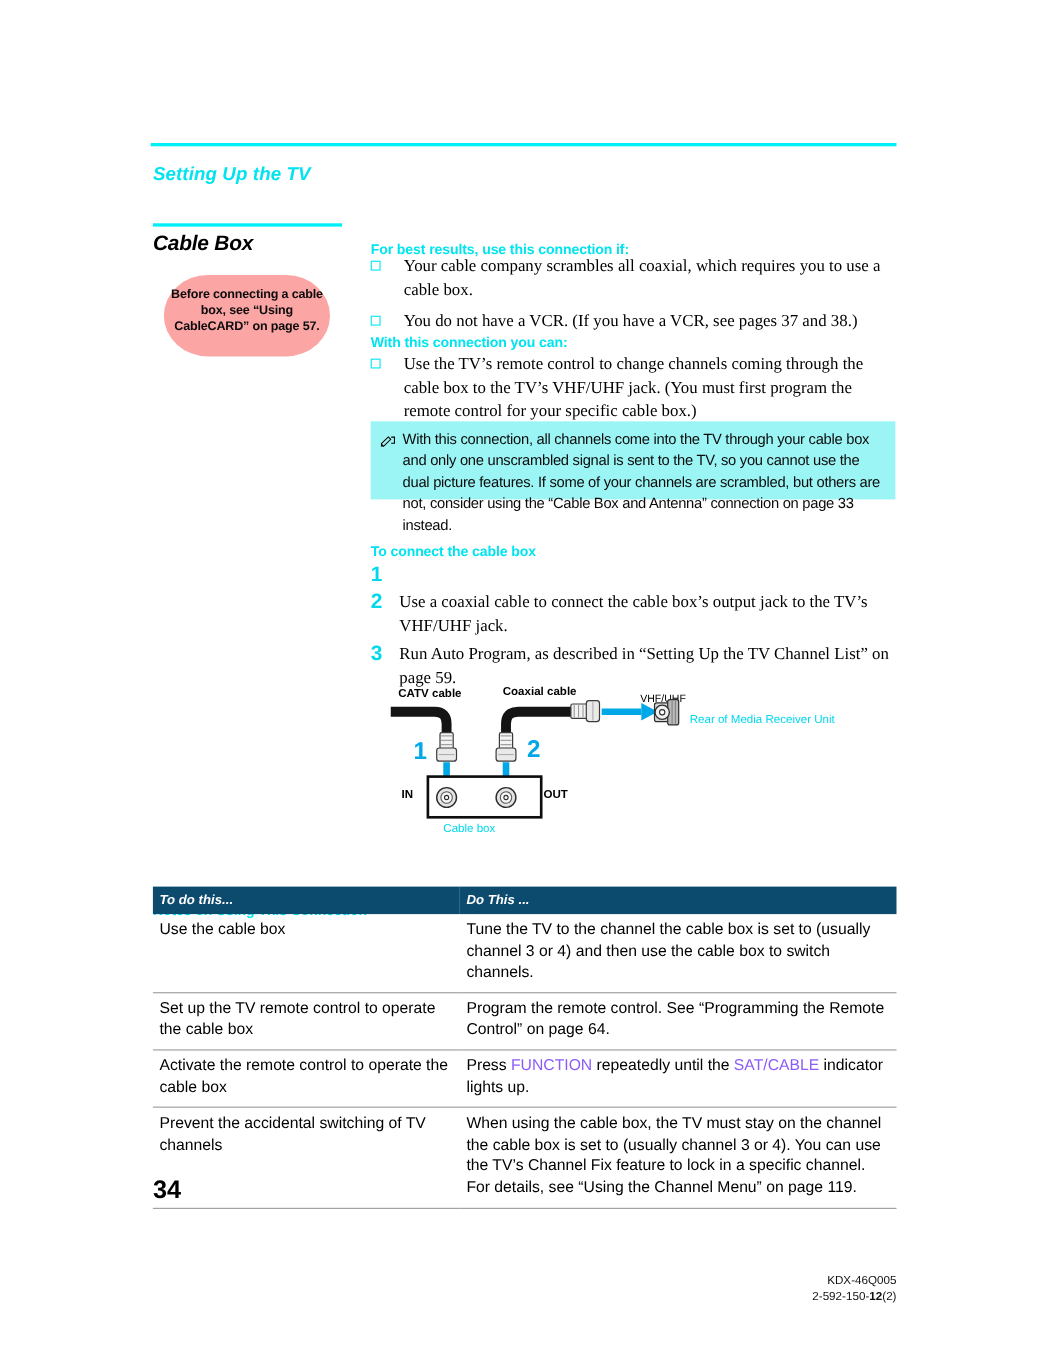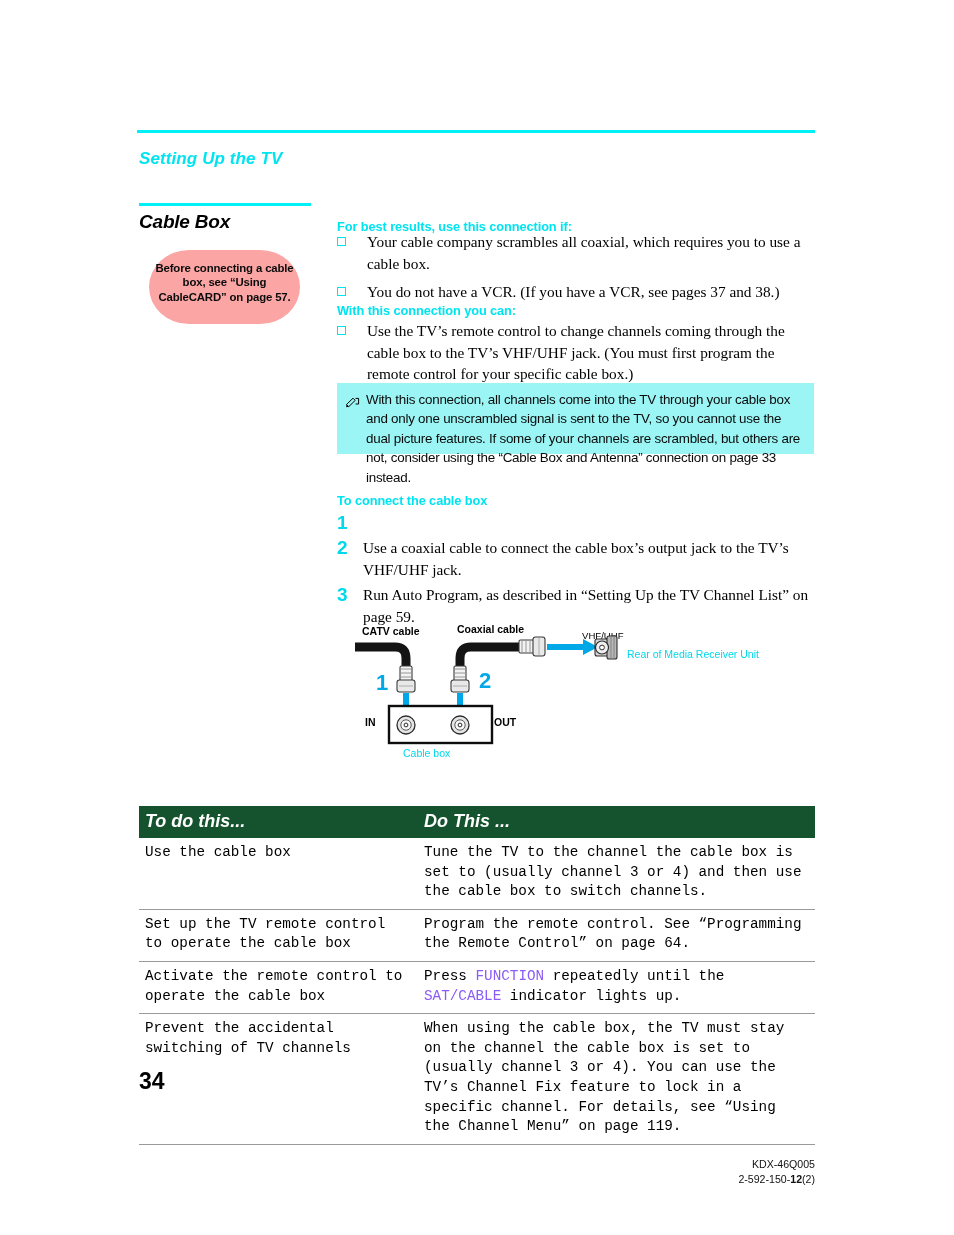--- a/index.html
+++ b/index.html
@@ -195,32 +195,32 @@
 
   
   .tbl {
     position: absolute;
     left: 139px; top: 806px;
     width: 676px;
     border-collapse: collapse;
     table-layout: fixed;
   }
   .tbl th {
-    background: #14532d;
+    background: #0c4a6e;
     color: #ffffff;
     font-family: "Liberation Sans", sans-serif;
     font-weight: bold;
     font-style: italic;
-    font-size: 18px;
+    font-size: 12px;
     text-align: left;
     padding: 5px 6px 6px 6px;
     border: none;
   }
   .tbl td {
-    font-family: Liberation Mono, monospace;
+    font-family: Liberation Sans, sans-serif;
     font-size: 14.3px;
     line-height: 19.6px;
     color: #000;
     vertical-align: top;
     padding: 5px 10px 7px 6px;
     border-bottom: 1px solid #9a9a9a;
   }
   .tbl tr.first-body td { border-top: none; }
   .col-a { width: 279px; }
   .col-b { width: 397px; }

